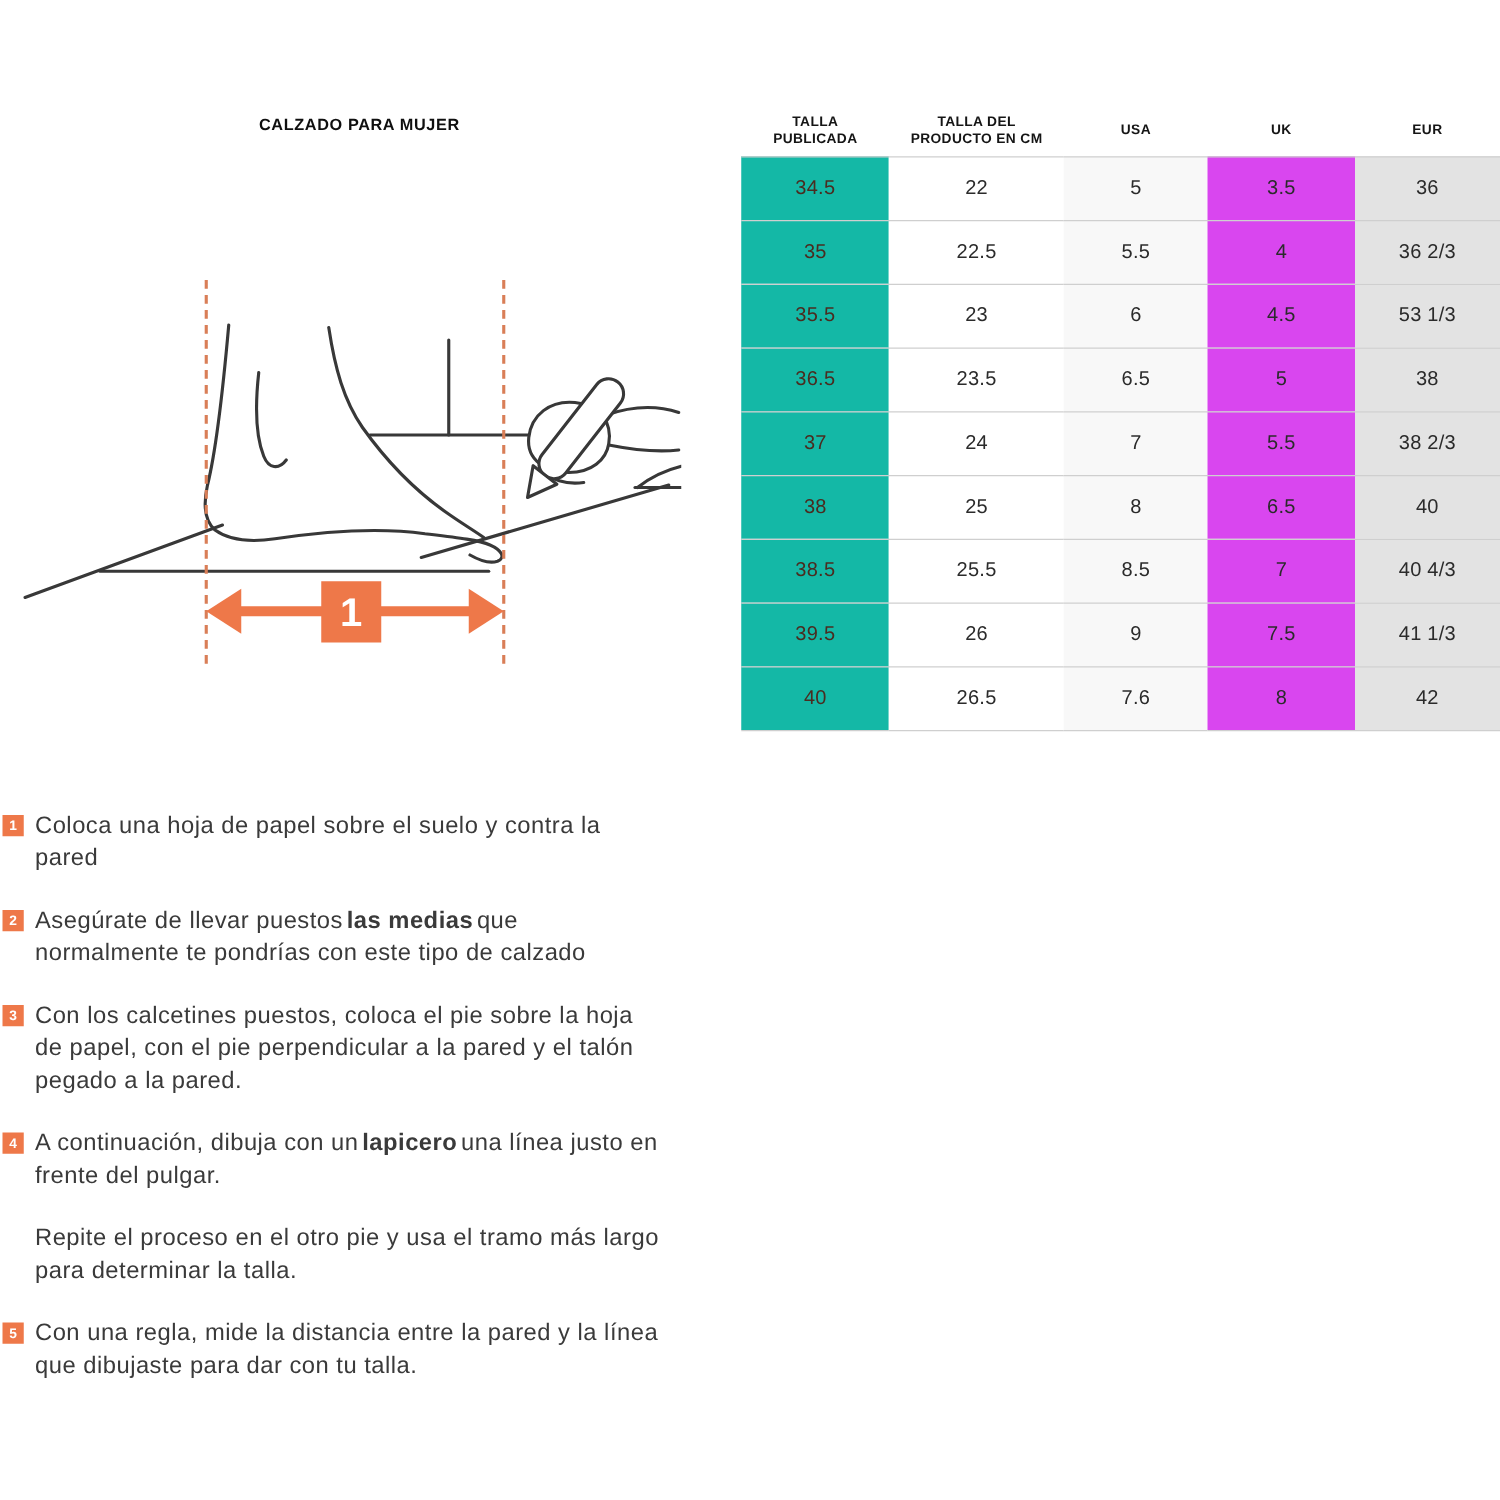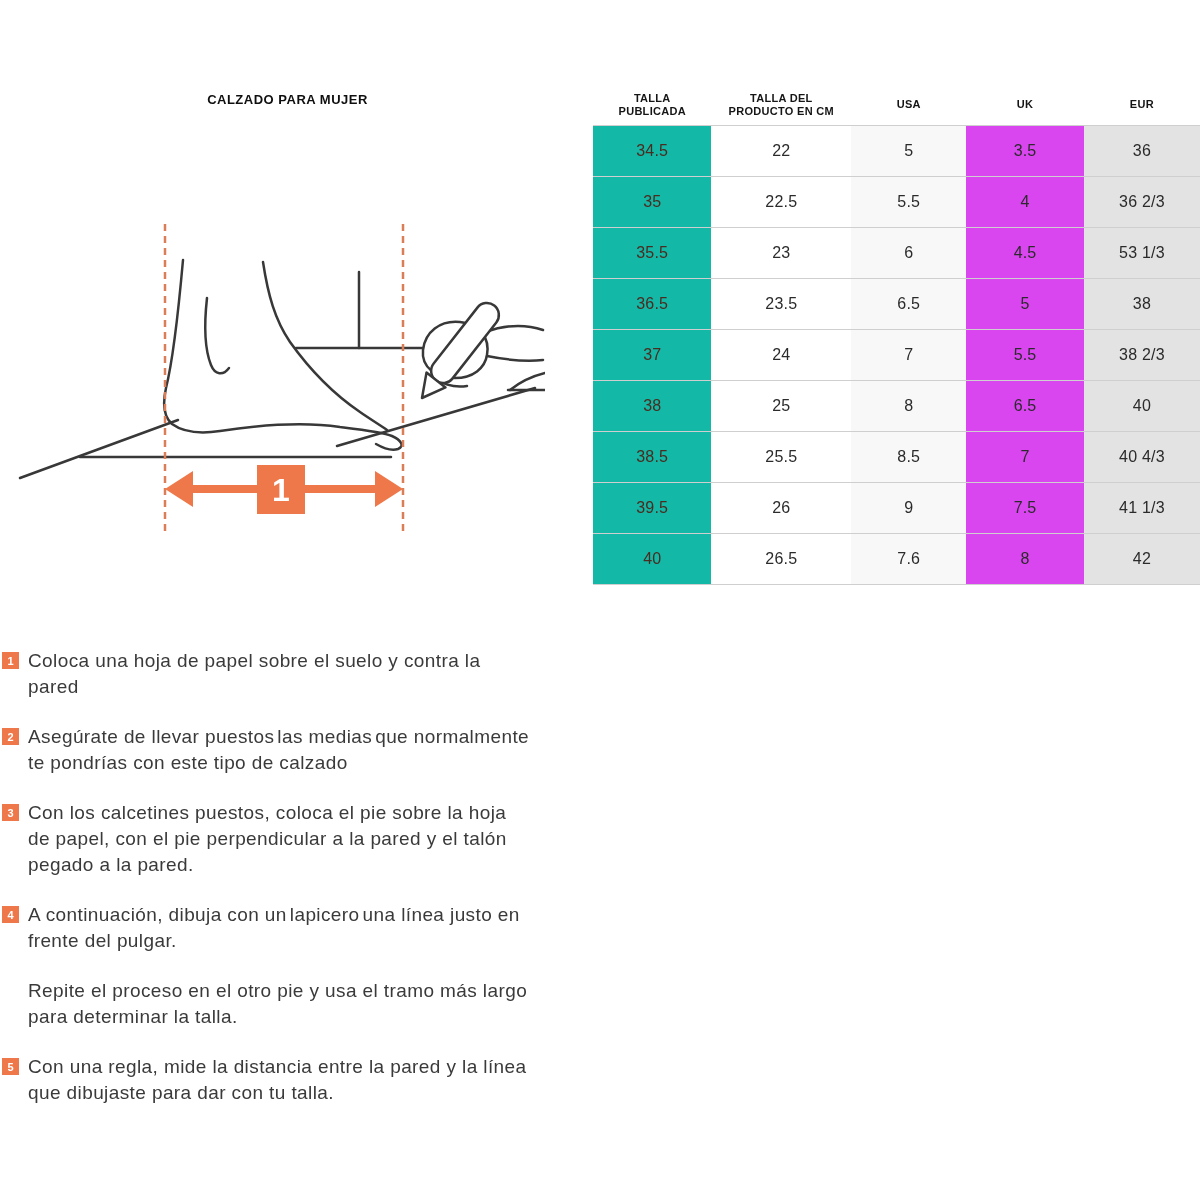--- a/index.html
+++ b/index.html
@@ -38,21 +38,21 @@
   .steps { position:absolute; left:0; top:648px; width:530px; }
   .step {
     position:relative; padding-left:28px; margin-bottom:24px;
     font-size:19px; line-height:26px; letter-spacing:.4px; color:#3a3a3a;
   }
   .badge {
     position:absolute; left:2px; top:4px; width:17px; height:17px;
     background:#ee7849; color:#ffffff; font-size:11px; font-weight:bold;
     display:flex; align-items:center; justify-content:center; letter-spacing:0;
   }
-  .b { font-weight:normal; margin:0 3px; }
+  .b { font-weight:bold; margin:0 3px; }
   
   .illus { position:absolute; left:15px; top:210px; }
 </style>
 </head>
 <body>
 
 <div class="title">CALZADO PARA MUJER</div>
 
 <svg class="illus" width="530" height="330" viewBox="0 0 530 330">
   <g fill="none" stroke="#383838" stroke-width="2.5" stroke-linecap="round" stroke-linejoin="round">

